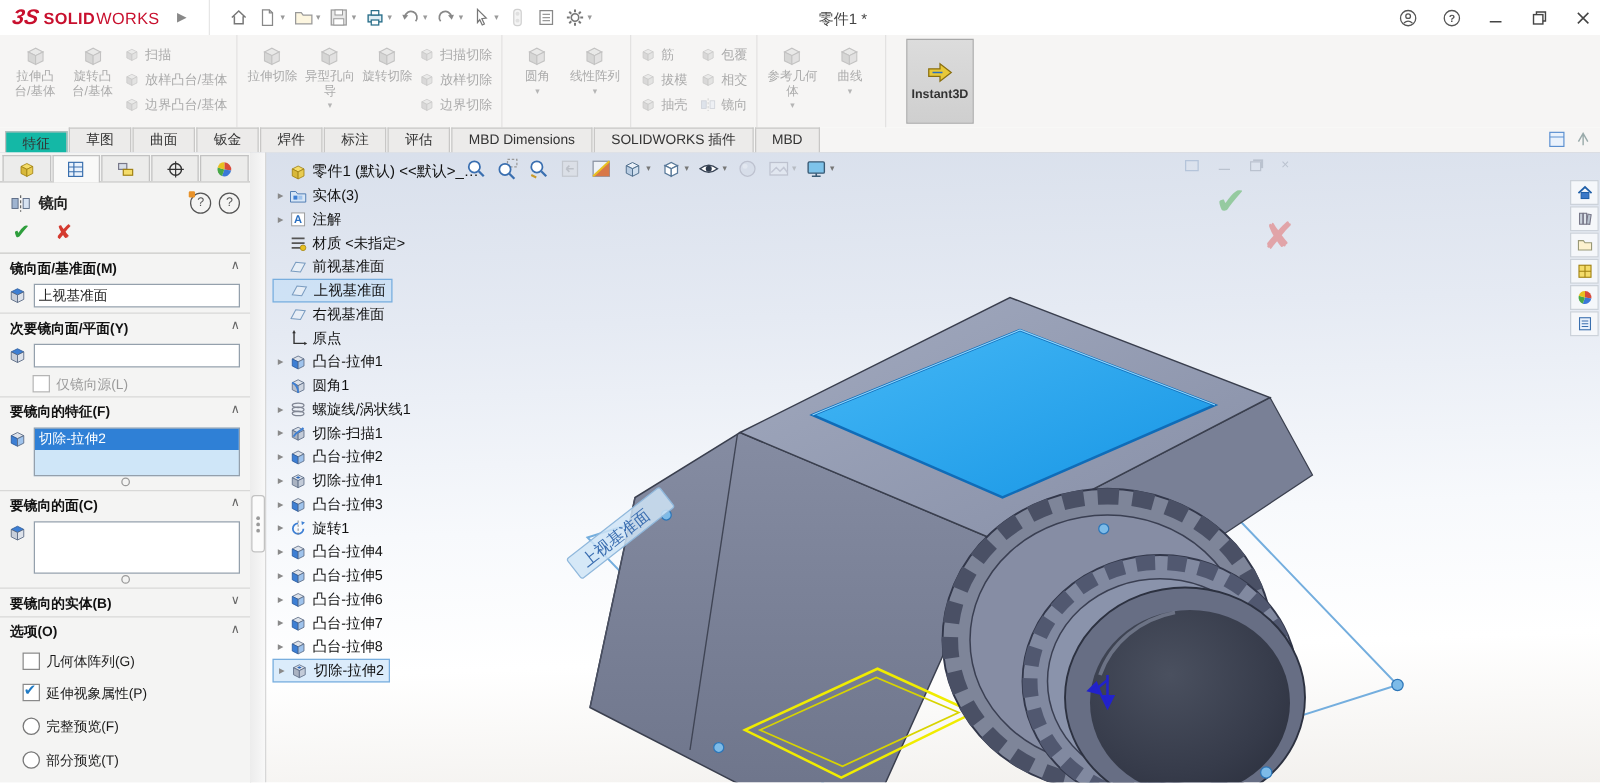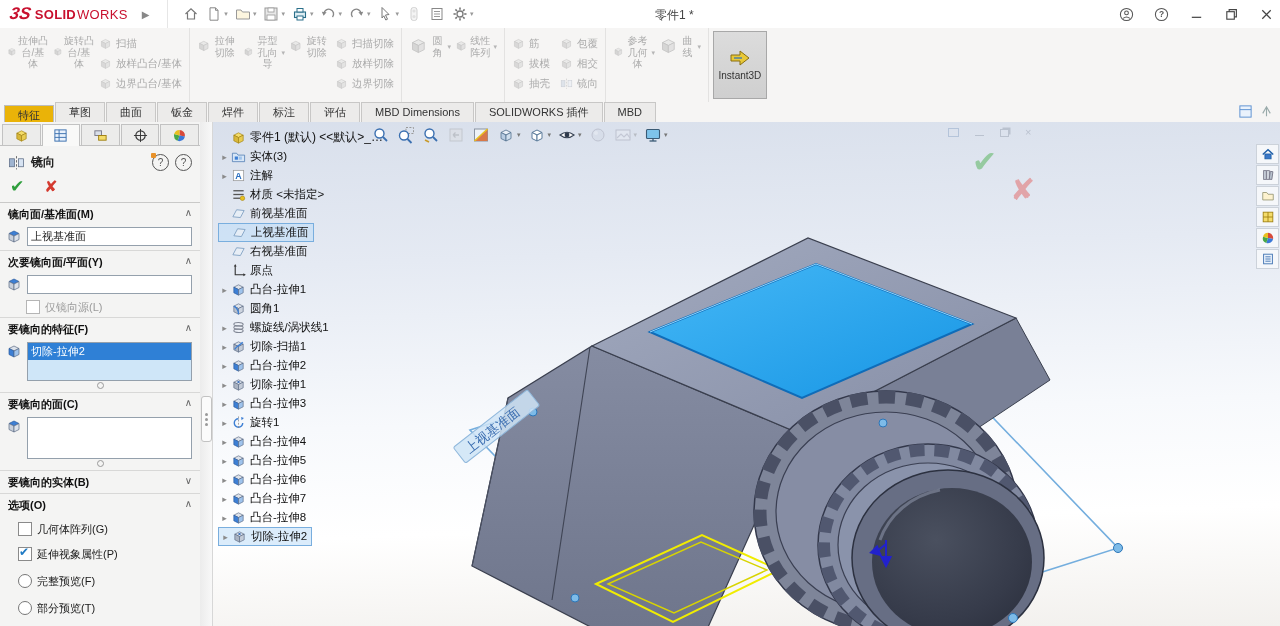--- a/index.html
+++ b/index.html
@@ -24,37 +24,37 @@
   .search-wrap svg{width:14px;height:14px;flex:0 0 auto;}
   .search-input{border:none;outline:none;flex:1;font-size:11px;color:#444;min-width:0;
                 font-family:"Liberation Sans","DejaVu Sans",sans-serif;}
   .search-input::placeholder{color:#666;}
   .winbtns{position:absolute;right:6px;top:0;height:28px;display:flex;align-items:center;gap:20px;}
   .winbtn{color:#444;font-size:13px;display:flex;align-items:center;}
   .winbtn svg{width:15px;height:15px;}
   
   .ribbon{position:absolute;top:28px;left:0;right:0;height:74px;background:#f6f5f4;display:flex;align-items:stretch;}
   .rgroup{display:flex;align-items:flex-start;gap:4px;padding:5px 7px 0 7px;border-right:1px solid #e3e2e1;}
-  .rbig{width:42px;display:flex;flex-direction:row;align-items:center;text-align:center;
+  .rbig{width:42px;display:flex;flex-direction:column;align-items:center;text-align:center;
         font-size:10px;line-height:1.15;color:#ababab;padding-top:2px;}
   .rbig svg{width:19px;height:19px;opacity:.55;margin-bottom:2px;}
   .rcaret{font-size:7px;color:#b5b5b5;margin-top:2px;}
   .rsmall-col{display:flex;flex-direction:column;gap:4px;padding-top:4px;}
   .rsmall{display:flex;gap:4px;font-size:10.5px;color:#ababab;height:16px;white-space:nowrap;}
   .rsmall svg{width:13px;height:13px;opacity:.5;}
-  .instant3d{width:52px;margin:3px 4px;background:linear-gradient(#dcdcdc,#cfcfcf);
+  .instant3d{width:52px;margin:3px 16px;background:linear-gradient(#dcdcdc,#cfcfcf);
              border:1px solid #a8a8a8;display:flex;flex-direction:column;align-items:center;
-             justify-content:center;gap:3px;font-size:10px;color:#333;}
+             justify-content:center;gap:3px;font-size:10px;color:#333;font-weight:bold;}
   .instant3d svg{width:22px;height:18px;}
   
   .tabrow{position:absolute;top:102px;left:0;right:0;height:20px;background:#f6f5f4;
           border-bottom:1px solid #bdbdbd;display:flex;align-items:flex-end;padding-left:4px;}
   .tab{font-size:11px;color:#333;background:#eceBea;background:#ecebea;border:1px solid #c8c7c6;
        border-bottom:none;padding:2px 13px 3px;margin-right:1px;height:14px;line-height:14px;}
-  .tab.active{background:#eab308;position:relative;top:3px;border-color:#bdbdbd;}
+  .tab.active{background:#14b8a6;position:relative;top:3px;border-color:#bdbdbd;}
   .tabrow-right{position:absolute;right:6px;top:2px;display:flex;gap:6px;}
   .tabrow-right svg{width:15px;height:15px;}
   
   .main{position:absolute;top:122px;left:0;right:0;bottom:0;
         background:linear-gradient(178deg,#d8dfeb 0%,#e5eaf3 28%,#f7f9fc 58%,#ffffff 78%,#f2f0ed 100%);}
   .modelsvg{position:absolute;left:0;top:0;width:1280px;height:504px;z-index:1;}
   
   .hud{position:absolute;left:372px;top:4px;z-index:4;display:flex;align-items:center;gap:7px;}
   .hudbtn{display:flex;align-items:center;gap:1px;}
   .hudbtn svg{width:18px;height:18px;}

